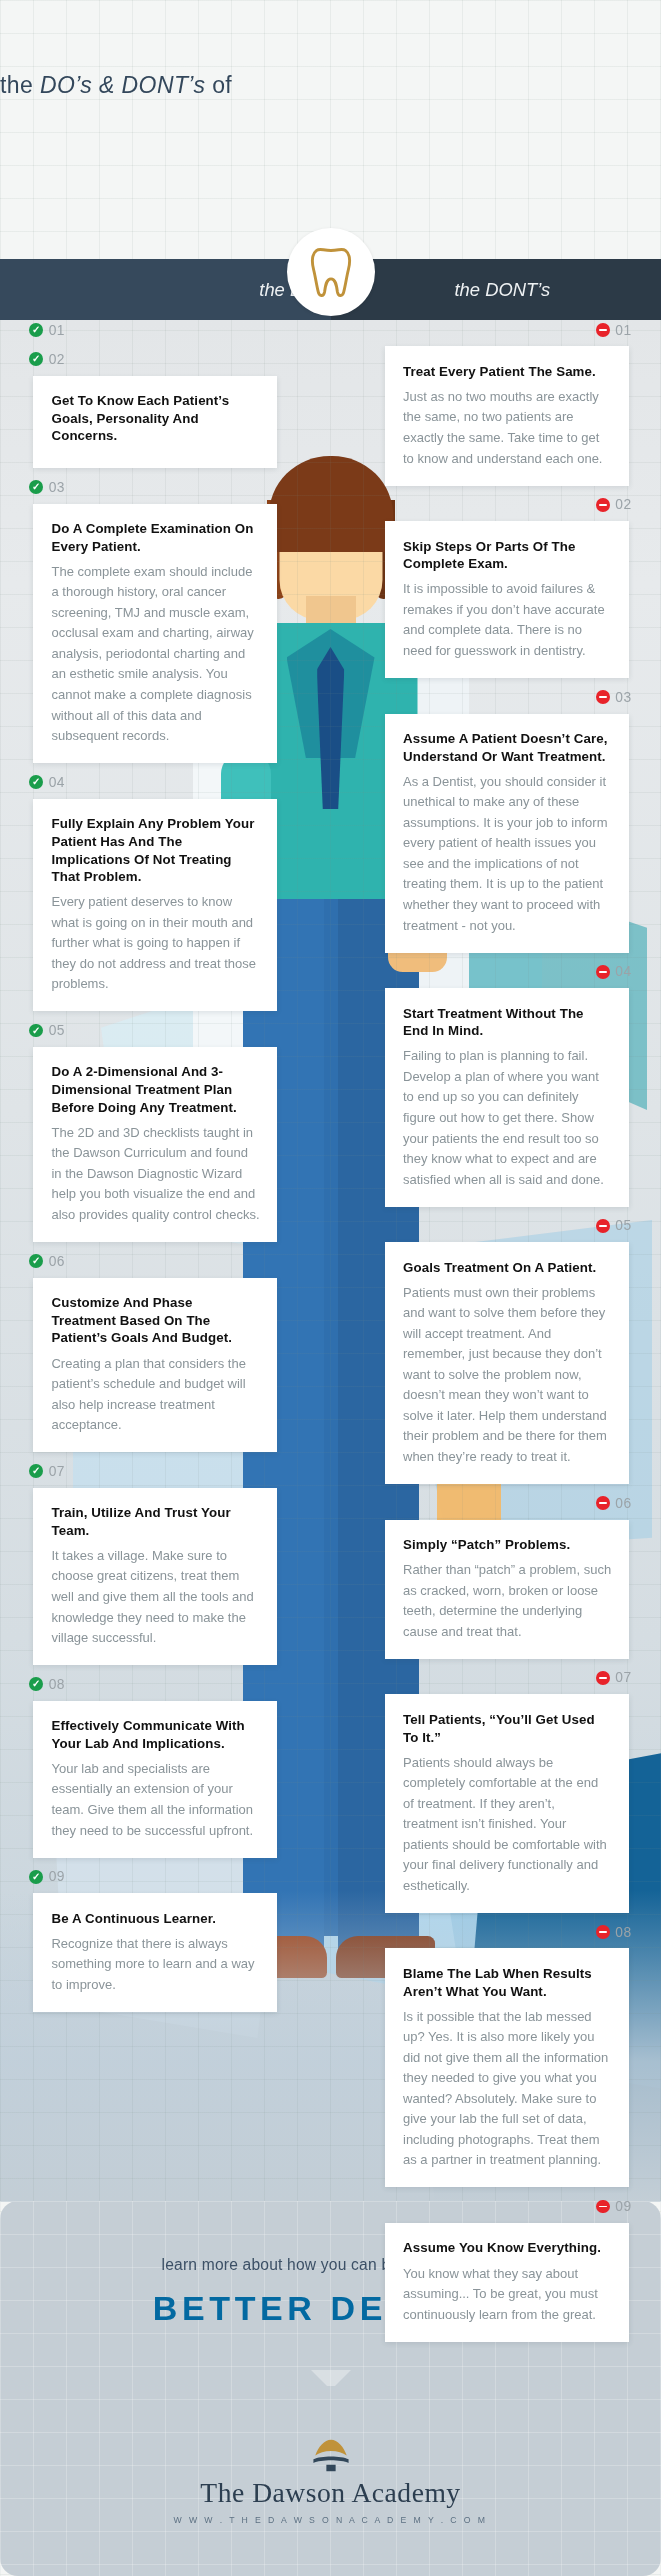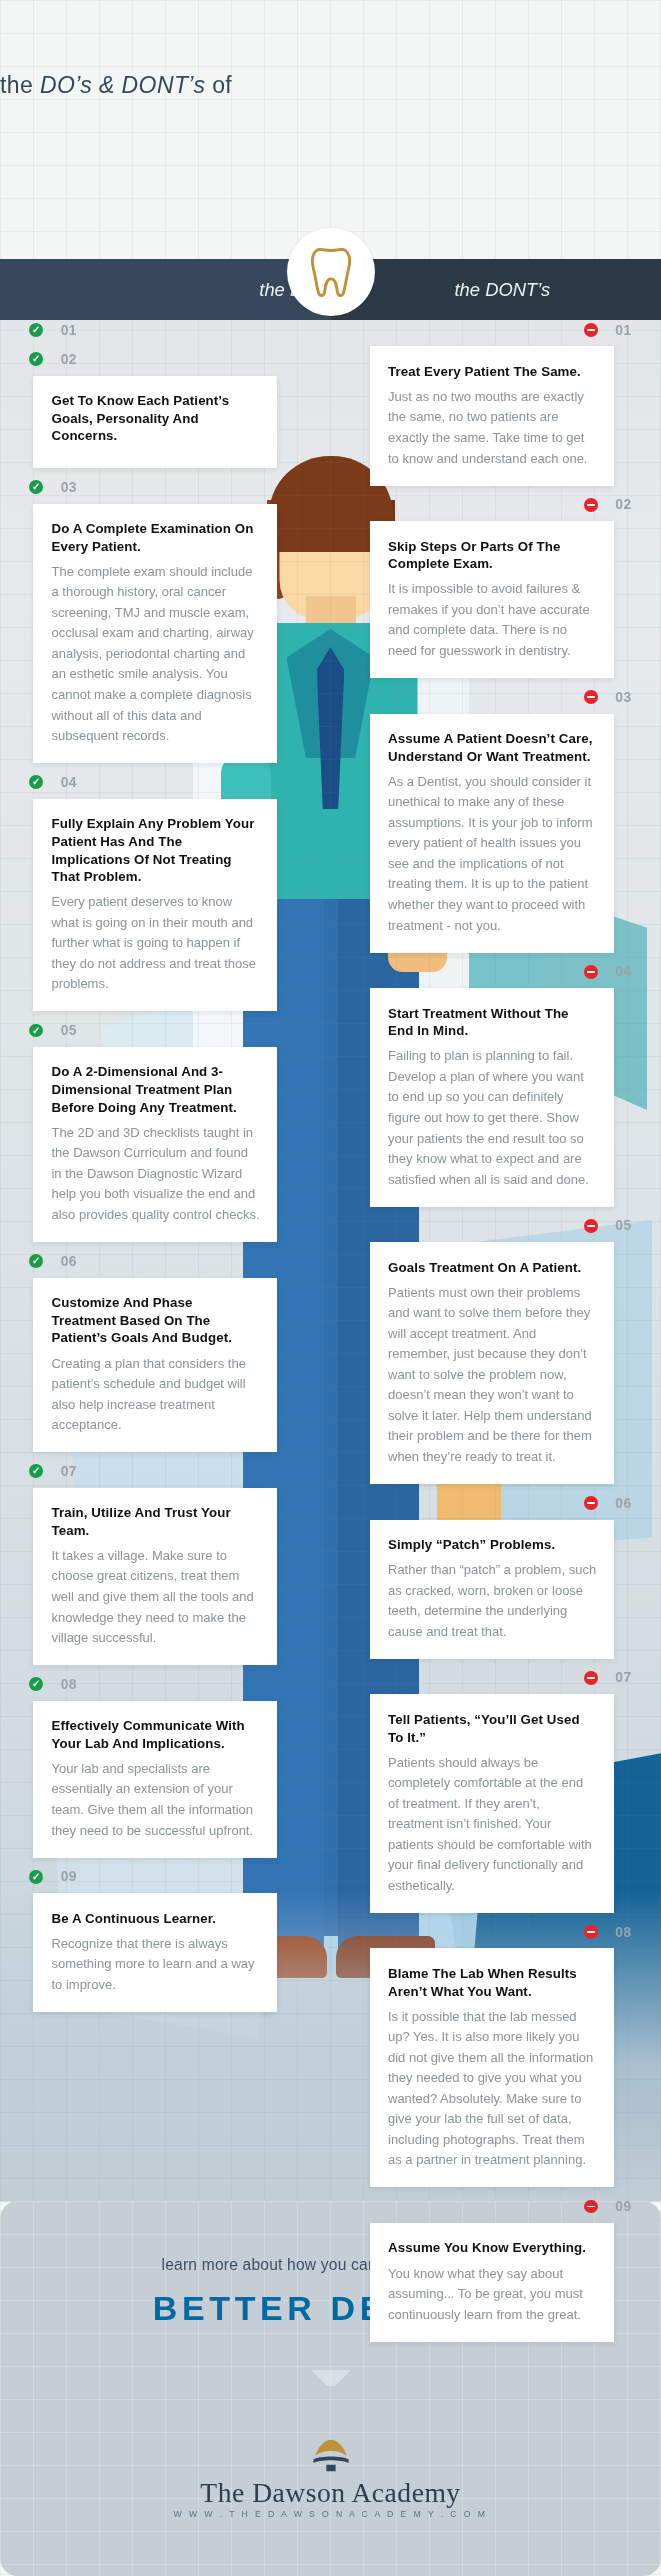--- a/index.html
+++ b/index.html
@@ -199,29 +199,29 @@
   .col.dont .num-row { justify-content: flex-end; margin: 0 11px 6.4px 0; }
   .num-icon {
     width: 13.8px; height: 13.8px; border-radius: 50%;
     display: inline-flex; align-items: center; justify-content: center;
     color: #fff; font-size: 10px; line-height: 1; font-weight: bold;
     flex: 0 0 auto;
   }
   .num-icon.ok  { background: #1a9d4b; }
   .num-icon.no  { background: #e8232a; }
   .num-icon.no .bar { display:block; width: 7.3px; height: 1.8px; background:#fff; border-radius:0.9px; }
-  .num-text { font-size: 13.8px; font-weight: bold; color: #9ba3a8; letter-spacing: 0.5px; margin-left: 12px; }
+  .num-text { font-size: 13.8px; font-weight: normal; color: #9ba3a8; letter-spacing: 0.5px; }
 
   .card {
     background: #ffffff;
     padding: 16.5px 16.5px 16.5px 18.4px;
     box-shadow: 0 1.8px 5.5px rgba(40,60,70,0.13);
   }
   .col.do .card   { margin-left: 14.7px;  width: 244px; }
-  .col.dont .card { margin-right: 29px; width: 244px; margin-left: auto; }
+  .col.dont .card { margin-right: 14px; width: 244px; margin-left: auto; }
   .card h3 {
     font-size: 13.3px;
     line-height: 1.33;
     color: #111111;
     font-weight: bold;
     letter-spacing: 0.1px;
     margin-bottom: 6.4px;
   }
   .card p {
     font-size: 13px;
@@ -261,21 +261,21 @@
     border-top: 16.5px solid rgba(255,255,255,0.35);
     border-left: 16.5px solid transparent;
     border-right: 16.5px solid transparent;
   }
   .footer .logo-wrap { margin-top: 51px; }
   .footer .logo-name {
     font-family: "Liberation Serif", serif;
     font-size: 27.6px; color: #2c3e50; letter-spacing: 0.5px;
   }
   .footer .logo-url {
-    margin-top: 0;
+    margin-top: 6px;
     font-size: 8.7px; letter-spacing: 2.4px; color: #5d7183;
   }
 </style>
 </head>
 <body>
 
 <div class="page">
 
   <div class="body-area">
     <div class="shard sh1"></div>

